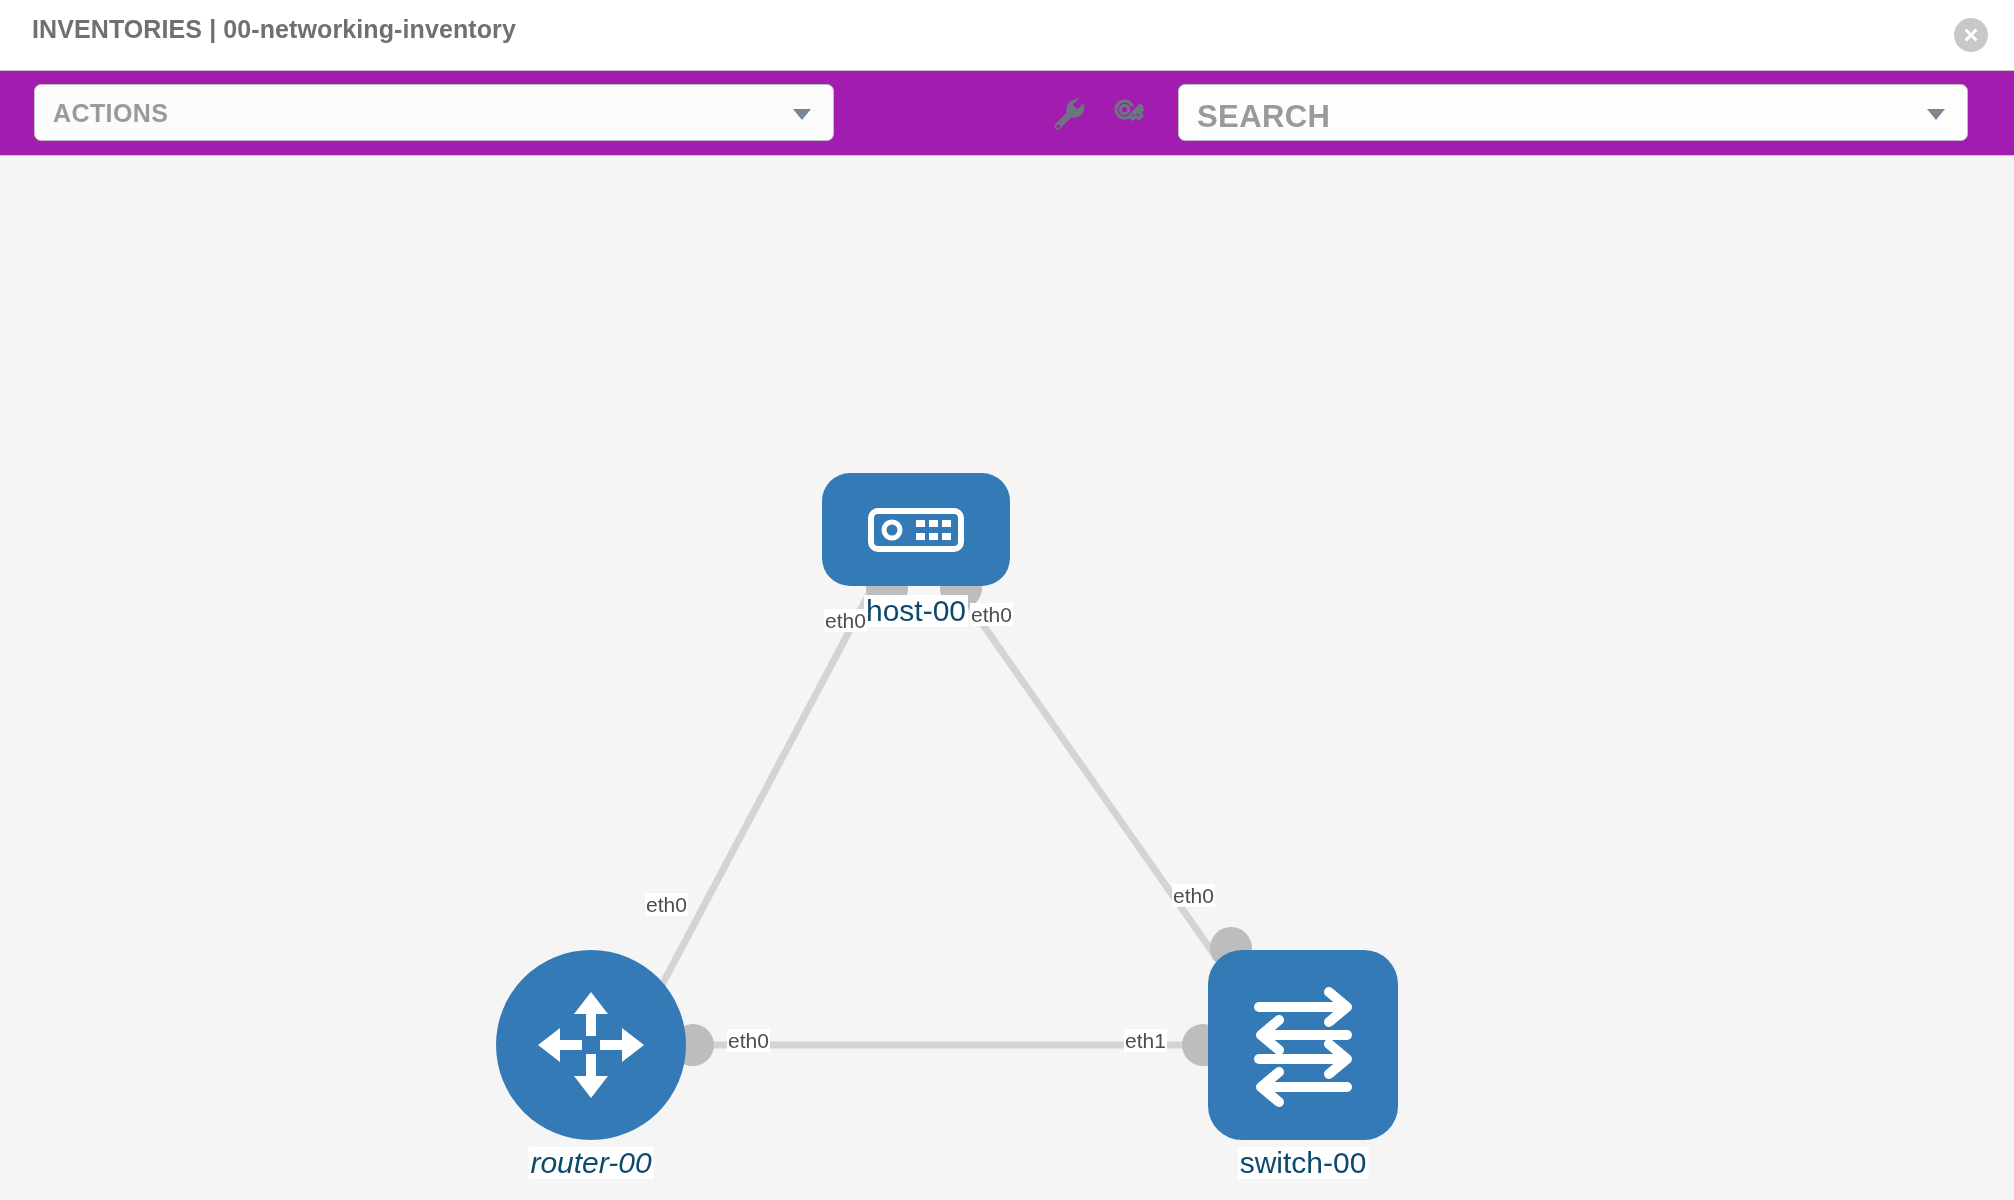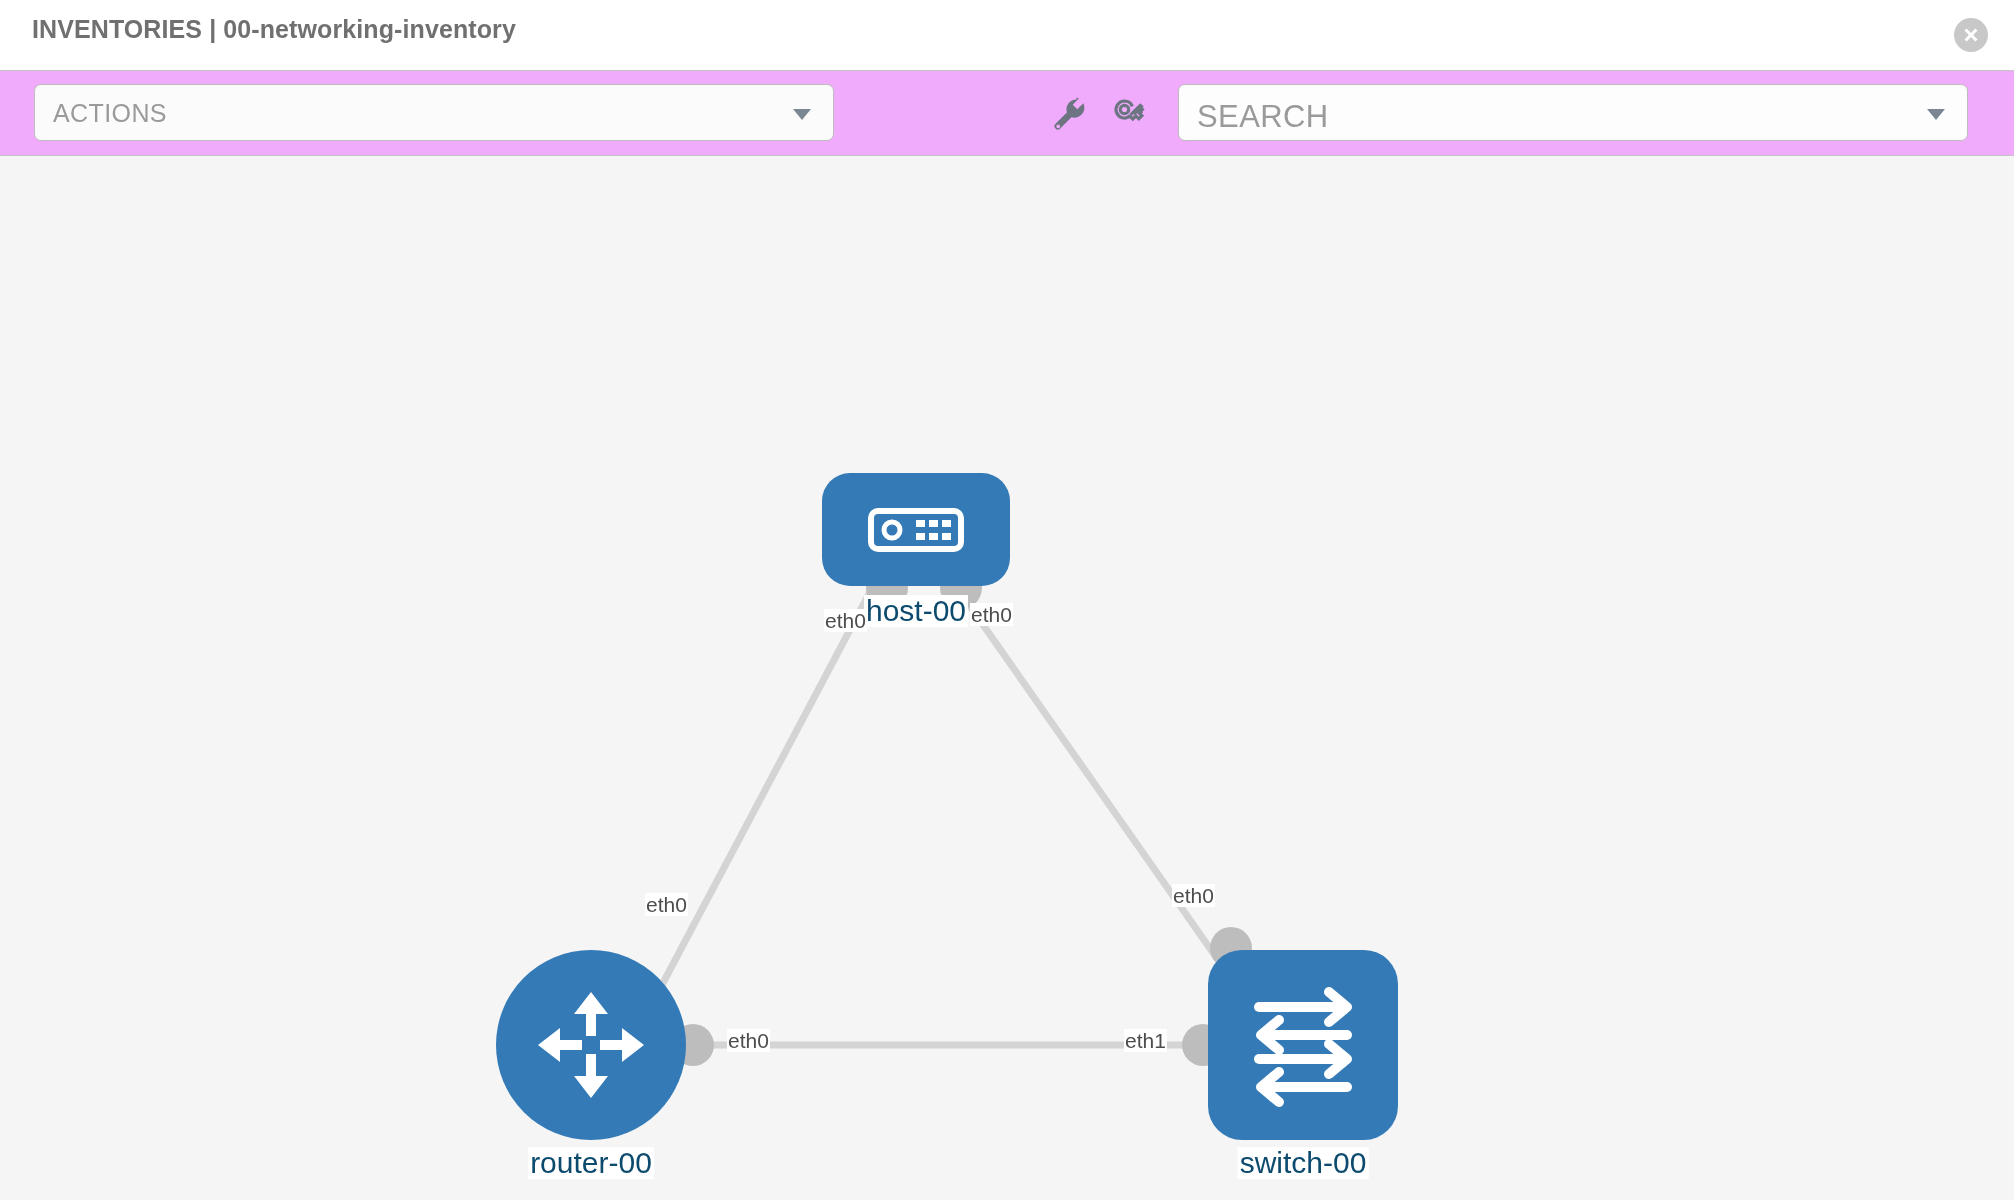--- a/index.html
+++ b/index.html
@@ -50,24 +50,25 @@
     cursor: pointer;
   }
   .close-btn svg { display: block; }
 
   
   .toolbar {
     position: absolute;
     left: 0; top: 70px;
     width: 2014px;
     height: 86px;
-    background: #f0abfc;
+    background: #a21caf;
     border-top: 1px solid #c4c4c4;
     border-bottom: 1px solid #c4c4c4;
     box-sizing: border-box;
+    font-weight: bold;
   }
   .actions-select {
     position: absolute;
     left: 34px;
     top: 13px;
     width: 800px;
     height: 57px;
     background: #fbfbfb;
     border: 1px solid #bdbdbd;
     border-radius: 7px;
@@ -276,21 +277,21 @@
             <path d="M59 6 L76 28 L64 28 L64 50 L54 50 L54 28 L42 28 Z"></path>
 
             <path d="M59 112 L42 90 L54 90 L54 68 L64 68 L64 90 L76 90 Z"></path>
 
             <path d="M6 59 L28 42 L28 54 L50 54 L50 64 L28 64 L28 76 Z"></path>
 
             <path d="M112 59 L90 76 L90 64 L68 64 L68 54 L90 54 L90 42 Z"></path>
           </g>
         </svg>
       </div>
-      <div class="node-label" style="top:197px;">router-00</div>
+      <div class="node-label" style="top:197px;font-style:italic;">router-00</div>
     </div>
 
     <div class="node node-switch" style="left:1208px; top:793px;">
       <div class="node-shape">
         <svg width="124" height="124" viewBox="0 0 124 124">
           <g fill="none" stroke="#ffffff" stroke-width="10" stroke-linecap="round" stroke-linejoin="round">
 
             <path d="M18 24 L104 24"></path>
             <path d="M88 9 L106 24 L88 39"></path>
 

